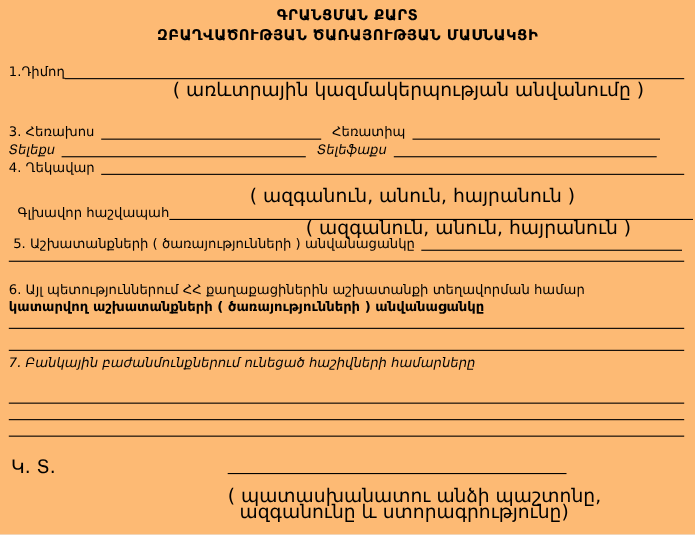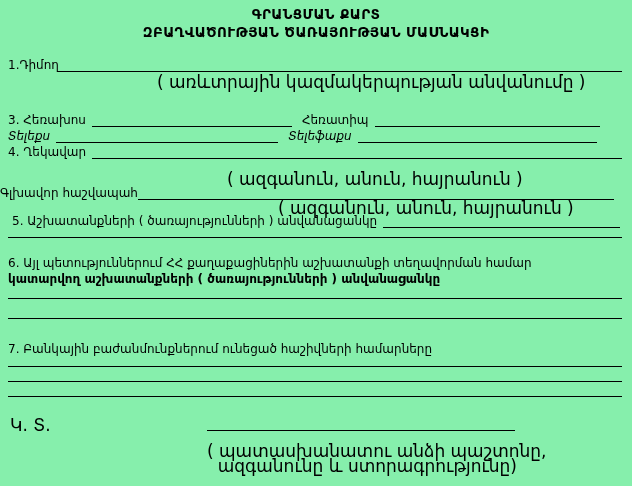--- a/index.html
+++ b/index.html
@@ -1,21 +1,21 @@
 <!DOCTYPE html>
 <html><head>
 <meta charset="utf-8">
 <style>
   html, body { margin: 0; padding: 0; background: #e8e8e8; }
   .page {
     position: relative;
     width: 632px;
     height: 486px;
     margin: 0 auto;
-    background: #86efac;
+    background: #fdba74;
     color: #000000;
     font-family: "DejaVu Sans", "Liberation Sans", sans-serif;
     font-size: 12px;
     overflow: hidden;
   }
   .title {
     position: absolute;
     left: 0;
     width: 100%;
     text-align: center;
@@ -81,40 +81,40 @@
     <span class="label">Տելեֆաքս</span>
     <span class="fill gap"></span>
   </div>
 
   <div class="row" style="top:144px; left:8px; width:614px;">
     <span class="label">4. Ղեկավար</span>
     <span class="fill gap"></span>
   </div>
   <div class="caption" style="top:169px; left:227px;">( ազգանուն, անուն, հայրանուն )</div>
 
-  <div class="row" style="top:185px; left:0; width:614px;text-align:center;">
+  <div class="row" style="top:185px; left:16px; width:614px;text-align:center;">
     <span class="label">Գլխավոր հաշվապահ</span>
     <span class="fill"></span>
   </div>
   <div class="caption" style="top:198px; left:278px;">( ազգանուն, անուն, հայրանուն )</div>
 
   <div class="row" style="top:213px; left:12px; width:608px;">
     <span class="label">5. Աշխատանքների ( ծառայությունների ) անվանացանկը</span>
     <span class="fill gap"></span>
   </div>
   <div class="hline" style="top:237px; left:8px; width:614px;"></div>
 
   <div class="para" style="top:255px; left:8px; width:616px;">
     <span style="display:block; white-space:nowrap;">6. Այլ պետություններում ՀՀ քաղաքացիներին աշխատանքի տեղավորման համար</span>
     <span style="display:block; white-space:nowrap;font-weight:bold;">կատարվող աշխատանքների ( ծառայությունների ) անվանացանկը</span>
   </div>
   <div class="hline" style="top:298px; left:8px; width:614px;"></div>
   <div class="hline" style="top:318px; left:8px; width:614px;"></div>
 
-  <div class="para" style="top:341px; left:8px; width:616px; white-space:nowrap;">7. Բանկային բաժանմունքներում ունեցած հաշիվների համարները</div>
+  <div class="para" style="top:322px; left:8px; width:616px; white-space:nowrap;font-style:italic;">7. Բանկային բաժանմունքներում ունեցած հաշիվների համարները</div>
   <div class="hline" style="top:366px; left:8px; width:614px;"></div>
   <div class="hline" style="top:381px; left:8px; width:614px;"></div>
   <div class="hline" style="top:396px; left:8px; width:614px;"></div>
 
   <div class="caption" style="top:415px; left:10px;">Կ. Տ.</div>
   <div class="hline" style="top:430px; left:207px; width:308px;"></div>
   <div class="caption sig-caption" style="top:441px; left:207px; width:310px;">( պատասխանատու անձի պաշտոնը,</div>
   <div class="caption sig-caption" style="top:456px; left:207px; width:310px;">ազգանունը և ստորագրությունը)</div>
 
 </div>

